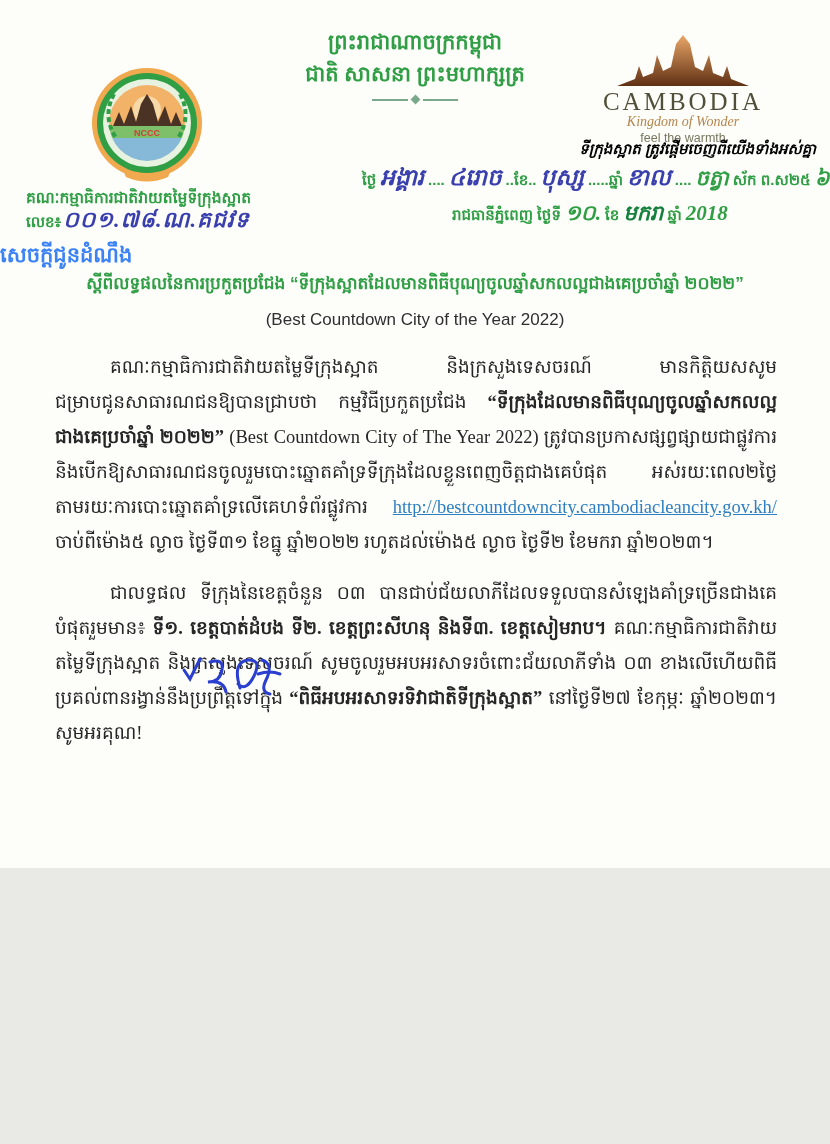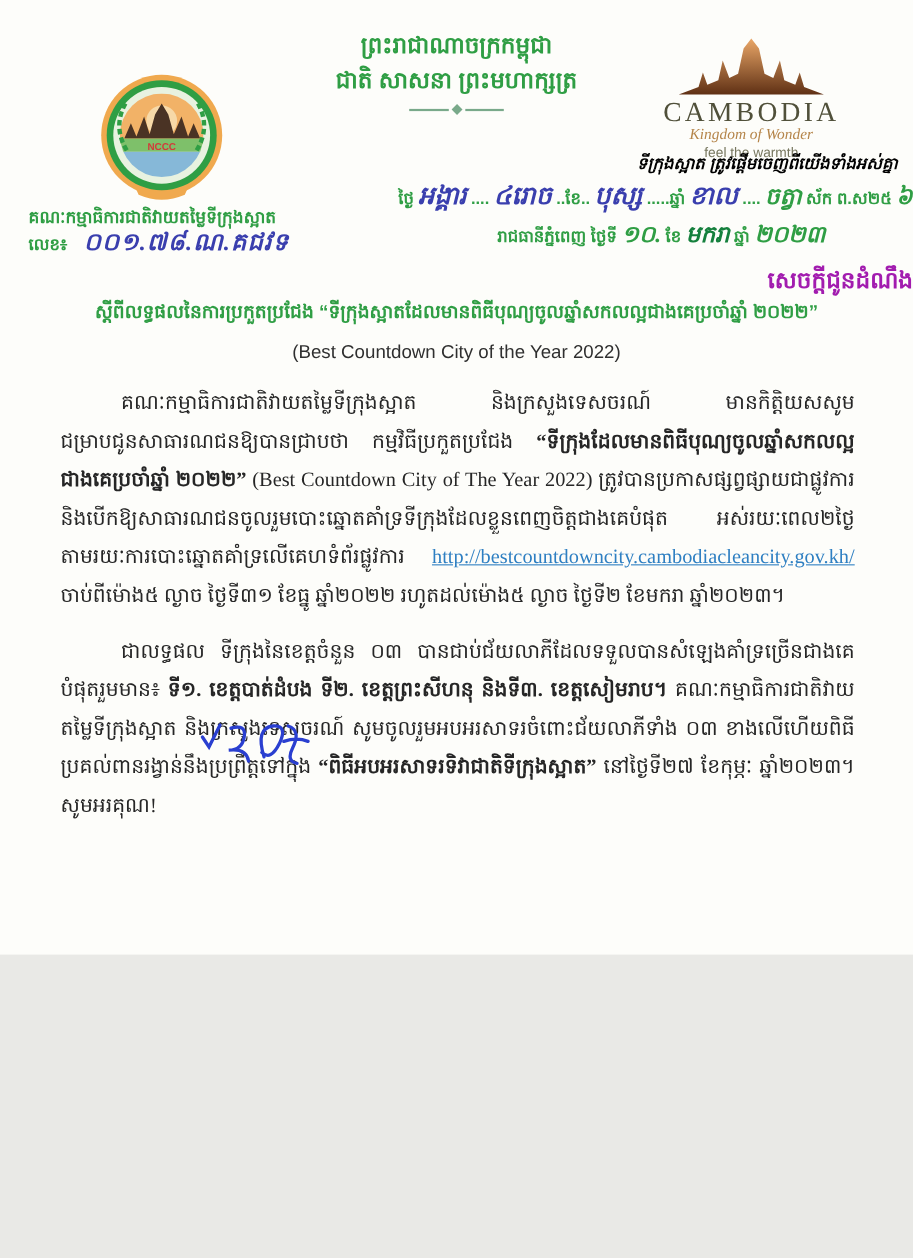--- a/index.html
+++ b/index.html
@@ -18,21 +18,21 @@
   .header-divider .bar { flex:1; height:2px; background:#79a98a; }
   .header-divider .diamond { width:7px; height:7px; background:#79a98a; transform:rotate(45deg); margin:0 4px; }
 
   
   .emblem { position:absolute; top:64px; left:86px; width:122px; height:122px; }
   .committee-name { position:absolute; top:188px; left:26px; color:#2f9e44;
            font-weight:bold; font-size:15.5px; font-family:"Liberation Sans", sans-serif; }
   .ref-line { position:absolute; top:206px; left:26px; display:flex; align-items:baseline; }
   .ref-label { color:#2f9e44; font-weight:bold; font-size:15px; font-family:"Liberation Sans", sans-serif; }
   .ref-number { color:#3a3fae; font-size:22px; font-style:italic; font-weight:bold;
-           letter-spacing:1px; margin-left:15px; }
+           letter-spacing:1px; margin-left:2px; }
 
   
   .tourism-logo { position:absolute; top:30px; right:42px; width:210px; text-align:center; }
   .brand-word { font-family:"Liberation Serif", serif; font-size:25px; letter-spacing:3px;
            color:#50503a; margin-top:-4px; }
   .brand-script { font-style:italic; font-size:14px; color:#b5854a; margin-top:-2px;
            font-family:"Liberation Serif", serif; }
   .brand-tagline { font-size:12.5px; color:#77775f; margin-top:1px;
            font-family:"Liberation Sans", sans-serif; }
   .slogan { position:absolute; top:139px; right:14px; color:#000000; font-weight:bold;
@@ -40,22 +40,22 @@
 
   
   .dateline1 { position:absolute; top:163px; left:362px; right:12px; white-space:nowrap; }
   .dateline2 { position:absolute; top:199px; left:452px; white-space:nowrap; }
   .dl-g  { color:#2f9e44; font-weight:bold; font-size:15px; font-family:"Liberation Sans", sans-serif; }
   .dl-hb { color:#3a3fae; font-size:23px; font-style:italic; font-weight:bold; }
   .dl-hg { color:#2f9e44; font-size:21px; font-style:italic; font-weight:bold; }
   .dl-hp { color:#15803d; font-size:21px; font-style:italic; font-weight:bold; }
 
   
-  .doc-title { position:absolute; top:241px; left:0; right:0; text-align:right;
-           color:#a21caf; font-weight:bold; font-size:21px; font-family:"Liberation Sans", sans-serif; }
+  .doc-title { position:absolute; top:241px; left:0; right:0; text-align:left;
+           color:#3b82f6; font-weight:bold; font-size:21px; font-family:"Liberation Sans", sans-serif; }
   .doc-subtitle { position:absolute; top:272px; left:24px; right:24px; text-align:center;
            color:#2f9e44; font-weight:bold; font-size:17px; font-family:"Liberation Sans", sans-serif; }
   .doc-subtitle-en { position:absolute; top:310px; left:0; right:0; text-align:center;
            color:#2f2f2f; font-size:17px; font-family:"Liberation Sans", sans-serif; }
 
   
   .body-text { position:absolute; top:350px; left:55px; width:722px;
            font-size:18.5px; line-height:35px; color:#262626; text-align:justify; }
   .body-text p { text-indent:55px; }
   .body-text p + p { margin-top:16px; }
@@ -147,21 +147,21 @@
     <span class="dl-hg">ចត្វា</span>
     <span class="dl-g">ស័ក ព.ស២៥</span>
     <span class="dl-hg">៦៦</span>
   </div>
   <div class="dateline2">
     <span class="dl-g">រាជធានីភ្នំពេញ ថ្ងៃទី</span>
     <span class="dl-hg">១០.</span>
     <span class="dl-g">ខែ </span>
     <span class="dl-hp">មករា</span>
     <span class="dl-g"> ឆ្នាំ </span>
-    <span class="dl-hg">២០២៣</span>
+    <span class="dl-hg">2018</span>
   </div>
 
   <div class="doc-title">សេចក្តីជូនដំណឹង</div>
   <div class="doc-subtitle">ស្តីពីលទ្ធផលនៃការប្រកួតប្រជែង “ទីក្រុងស្អាតដែលមានពិធីបុណ្យចូលឆ្នាំសកលល្អជាងគេប្រចាំឆ្នាំ ២០២២”</div>
   <div class="doc-subtitle-en">(Best Countdown City of the Year 2022)</div>
 
   <div class="body-text">
     <p><span>គណៈកម្មាធិការជាតិវាយតម្លៃទីក្រុងស្អាត និងក្រសួងទេសចរណ៍ មានកិត្តិយសសូមជម្រាបជូនសាធារណជនឱ្យបានជ្រាបថា កម្មវិធីប្រកួតប្រជែង </span><span class="seg-b">“ទីក្រុងដែលមានពិធីបុណ្យចូលឆ្នាំសកលល្អជាងគេប្រចាំឆ្នាំ ២០២២”</span><span> (Best Countdown City of The Year 2022) ត្រូវបានប្រកាសផ្សព្វផ្សាយជាផ្លូវការ និងបើកឱ្យសាធារណជនចូលរួមបោះឆ្នោតគាំទ្រទីក្រុងដែលខ្លួនពេញចិត្តជាងគេបំផុត អស់រយៈពេល២ថ្ងៃ តាមរយៈការបោះឆ្នោតគាំទ្រលើគេហទំព័រផ្លូវការ </span><a class="seg-link" href="#">http://bestcountdowncity.cambodiacleancity.gov.kh/</a><span> ចាប់ពីម៉ោង៥ ល្ងាច ថ្ងៃទី៣១ ខែធ្នូ ឆ្នាំ២០២២ រហូតដល់ម៉ោង៥ ល្ងាច ថ្ងៃទី២ ខែមករា ឆ្នាំ២០២៣។</span></p>
     <p><span>ជាលទ្ធផល ទីក្រុងនៃខេត្តចំនួន ០៣ បានជាប់ជ័យលាភីដែលទទួលបានសំឡេងគាំទ្រច្រើនជាងគេបំផុតរួមមាន៖ </span><span class="seg-b">ទី១. ខេត្តបាត់ដំបង ទី២. ខេត្តព្រះសីហនុ និងទី៣. ខេត្តសៀមរាប។</span><span> គណៈកម្មាធិការជាតិវាយតម្លៃទីក្រុងស្អាត និងក្រសួងទេសចរណ៍ សូមចូលរួមអបអរសាទរចំពោះជ័យលាភីទាំង ០៣ ខាងលើហើយពិធីប្រគល់ពានរង្វាន់នឹងប្រព្រឹត្តទៅក្នុង </span><span class="seg-b">“ពិធីអបអរសាទរទិវាជាតិទីក្រុងស្អាត”</span><span> នៅថ្ងៃទី២៧ ខែកុម្ភៈ ឆ្នាំ២០២៣។ សូមអរគុណ!</span></p>
   </div>

